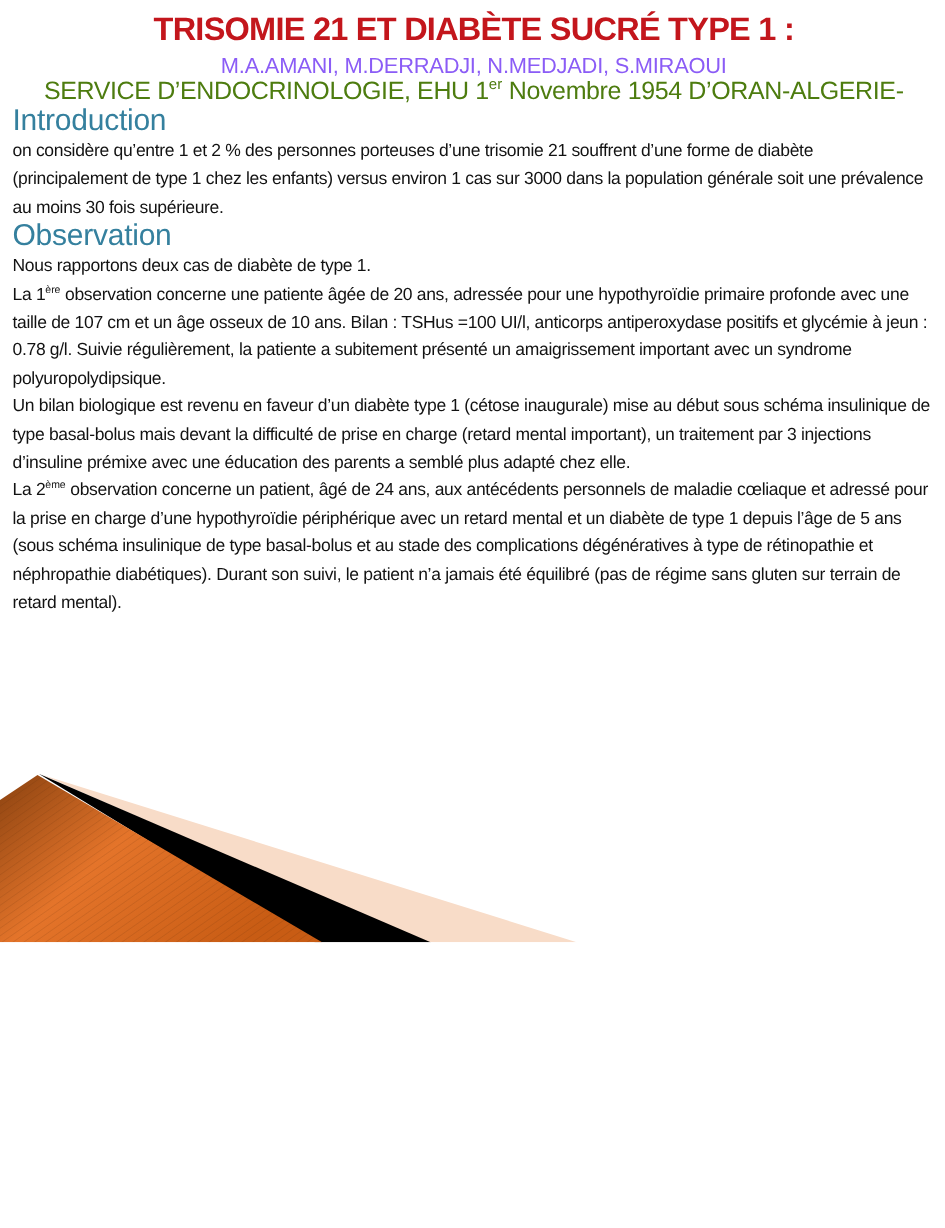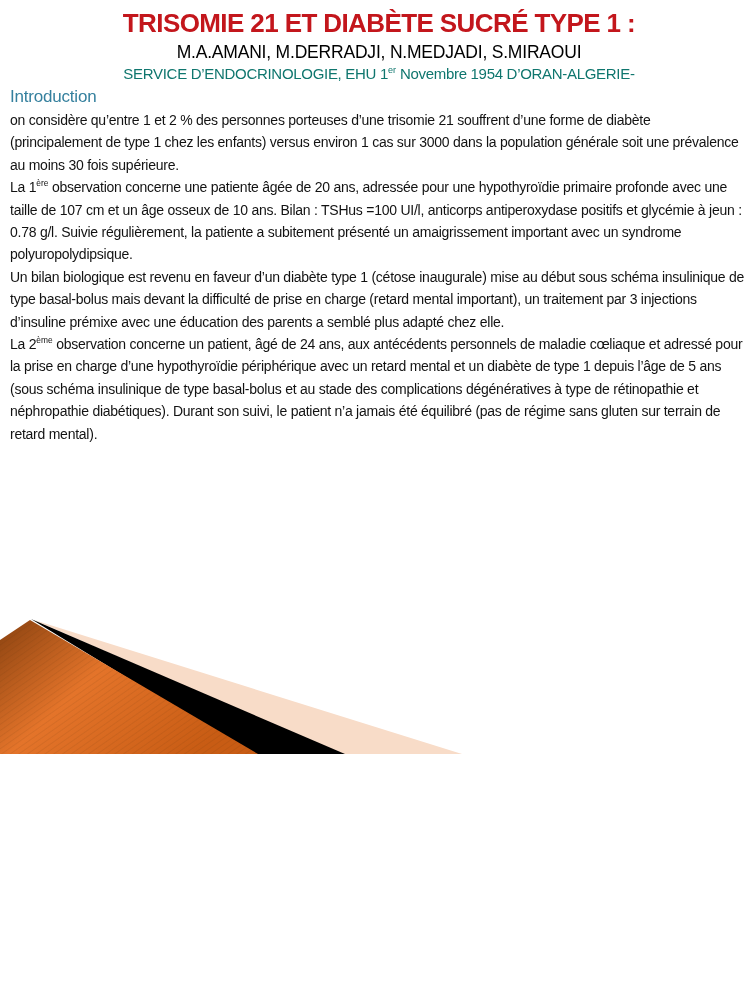--- a/index.html
+++ b/index.html
@@ -14,30 +14,30 @@
   .content{position:relative;z-index:1;padding:4px 8px 0 10px;}
 
   
   .title-block{text-align:center;margin-top:4px;}
   .title{
     font-size:26px;font-weight:bold;line-height:31px;
     letter-spacing:-0.6px;color:#c3161c;margin:0;
   }
   .authors{
     margin-top:3px;font-size:17.5px;line-height:21px;
-    letter-spacing:-0.2px;color:#000000;text-align:center;
+    letter-spacing:-0.2px;color:#8b5cf6;text-align:center;
   }
   .affiliation{
-    font-size:15px;line-height:21px;letter-spacing:-0.3px;
-    color:#0f766e;text-align:center;
+    font-size:20px;line-height:21px;letter-spacing:-0.3px;
+    color:#4d7c0f;text-align:center;
   }
 
   
   h2.section-heading{
-    margin:0;font-size:17px;font-weight:normal;line-height:25px;
+    margin:0;font-size:24px;font-weight:normal;line-height:25px;
     letter-spacing:-0.2px;color:#35809e;
   }
   .h-intro{margin-top:27px;}
   .h-obs{margin-top:6px;}
   .h-disc{margin-top:8px;padding-left:3px;}
 
   p.para{
     margin:0;font-size:14px;line-height:22.4px;
     letter-spacing:-0.25px;color:#121212;
     padding-right:2px;
@@ -79,19 +79,21 @@
       <h1 class="title">
         <span>TRISOMIE 21 ET DIABÈTE SUCRÉ TYPE 1 :</span><br>
       </h1>
       <div class="authors">M.A.AMANI, M.DERRADJI, N.MEDJADI, S.MIRAOUI</div>
       <div class="affiliation"><span>SERVICE D’ENDOCRINOLOGIE, EHU 1</span><sup>er</sup><span> Novembre 1954 D’ORAN-ALGERIE-</span></div>
     </header>
 
     <h2 class="section-heading h-intro">Introduction</h2>
     <p class="para p-intro">on considère qu’entre 1 et 2 % des personnes porteuses d’une trisomie 21 souffrent d’une forme de diabète (principalement de type 1 chez les enfants) versus environ 1 cas sur 3000 dans la population générale soit une prévalence au moins 30 fois supérieure.</p>
 
+    <h2 class="section-heading h-obs">Observation</h2>
+    <p class="para">Nous rapportons deux cas de diabète de type 1.</p>
     <p class="para"><span>La 1</span><sup>ère</sup><span> observation concerne une patiente âgée de 20 ans, adressée pour une hypothyroïdie primaire profonde avec une taille de 107 cm et un âge osseux de 10 ans. Bilan : TSHus =100 UI/l, anticorps antiperoxydase positifs et glycémie à jeun : 0.78 g/l. Suivie régulièrement, la patiente a subitement présenté un amaigrissement important avec un syndrome polyuropolydipsique.</span></p>
     <p class="para">Un bilan biologique est revenu en faveur d’un diabète type 1 (cétose inaugurale) mise au début sous schéma insulinique de type basal-bolus mais devant la difficulté de prise en charge (retard mental important), un traitement par 3 injections d’insuline prémixe avec une éducation des parents a semblé plus adapté chez elle.</p>
     <p class="para"><span>La 2</span><sup>ème</sup><span> observation concerne un patient, âgé de 24 ans, aux antécédents personnels de maladie cœliaque et adressé pour la prise en charge d’une hypothyroïdie périphérique avec un retard mental et un diabète de type 1 depuis l’âge de 5 ans (sous schéma insulinique de type basal-bolus et au stade des complications dégénératives à type de rétinopathie et néphropathie diabétiques). Durant son suivi, le patient n’a jamais été équilibré (pas de régime sans gluten sur terrain de retard mental).</span></p>
 
 
   </div>
 </div>
 
 </body></html>

